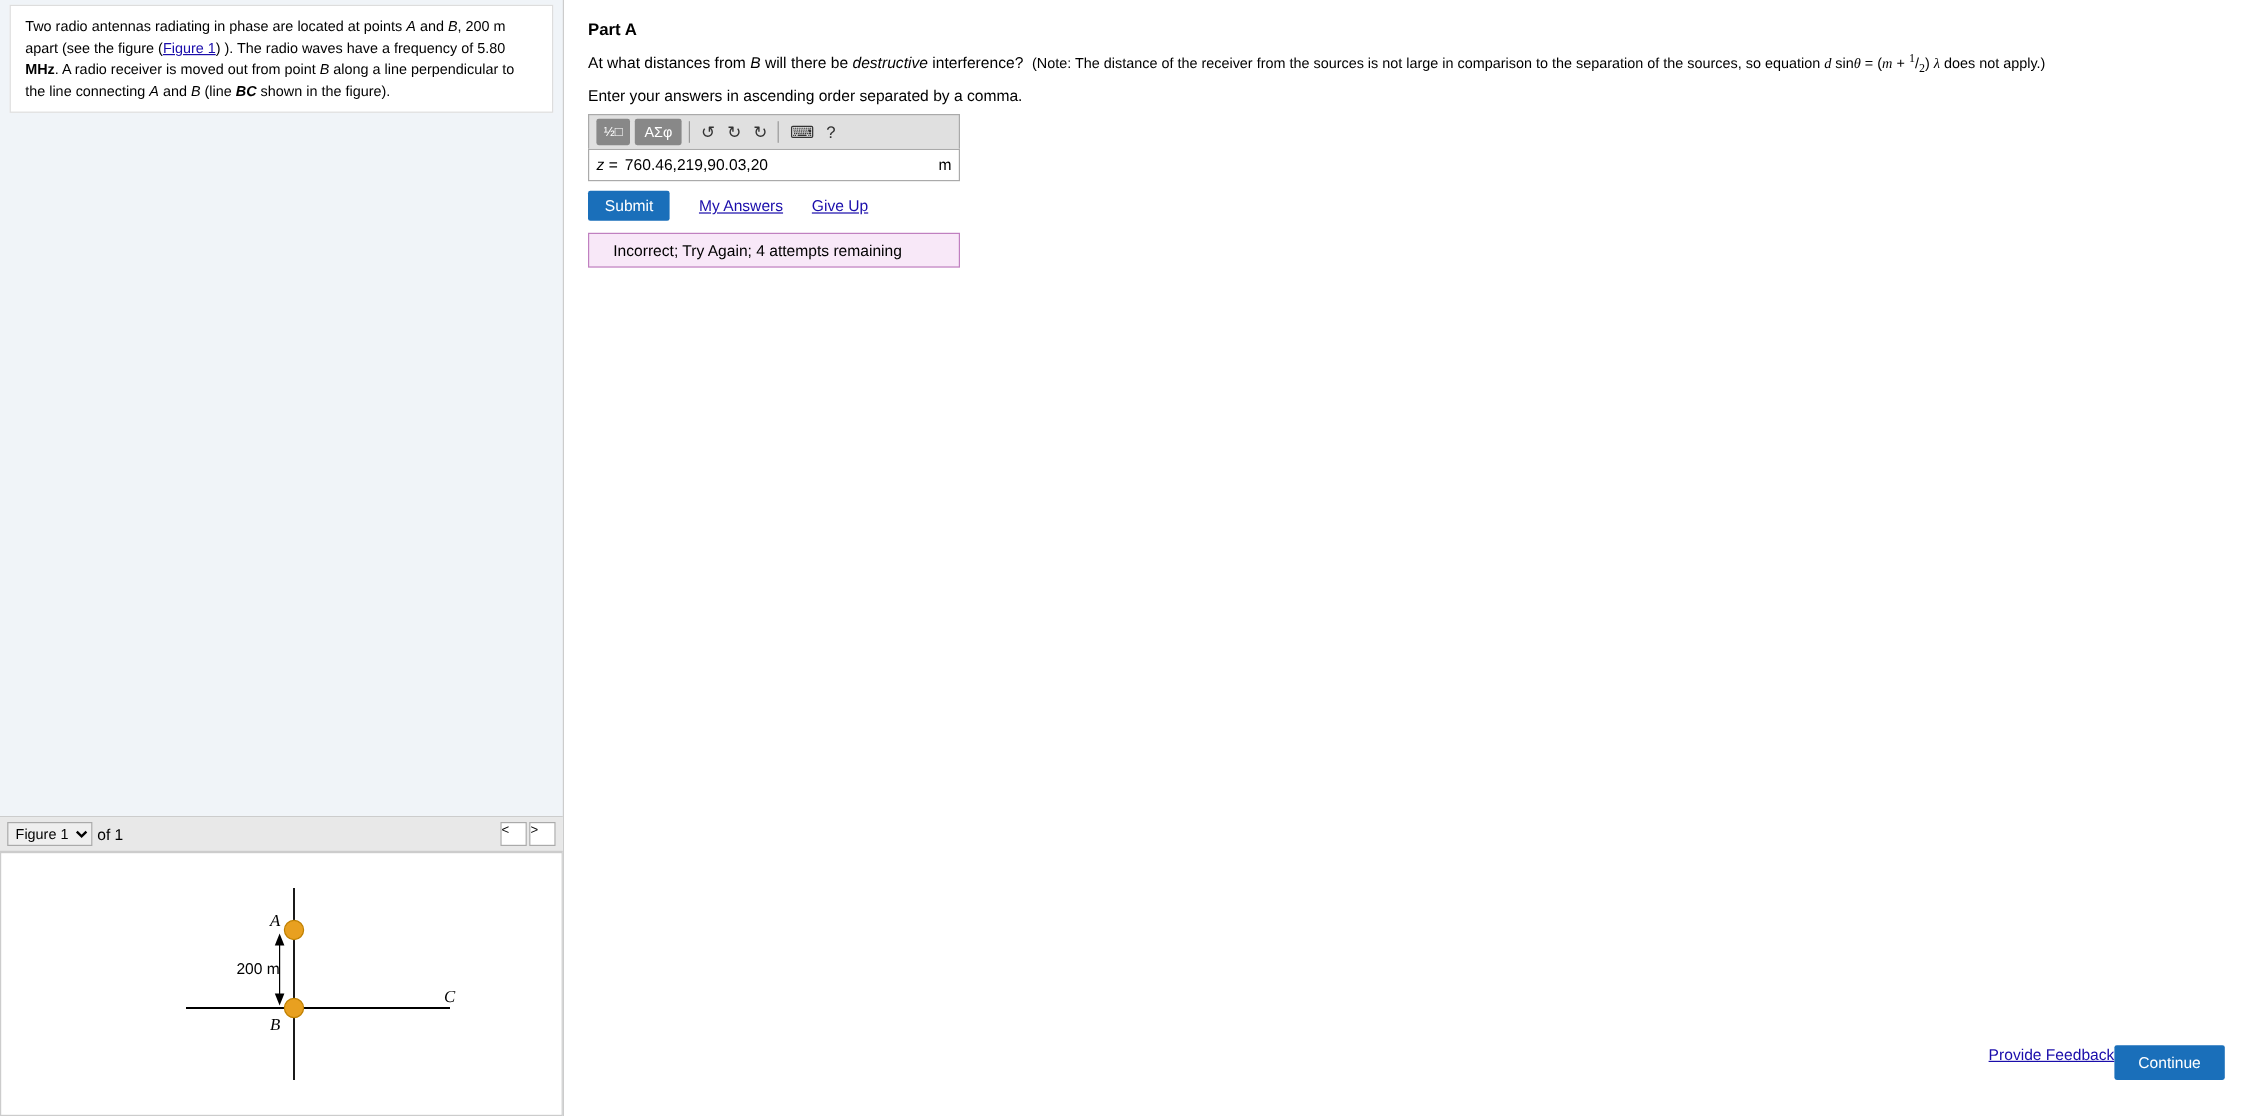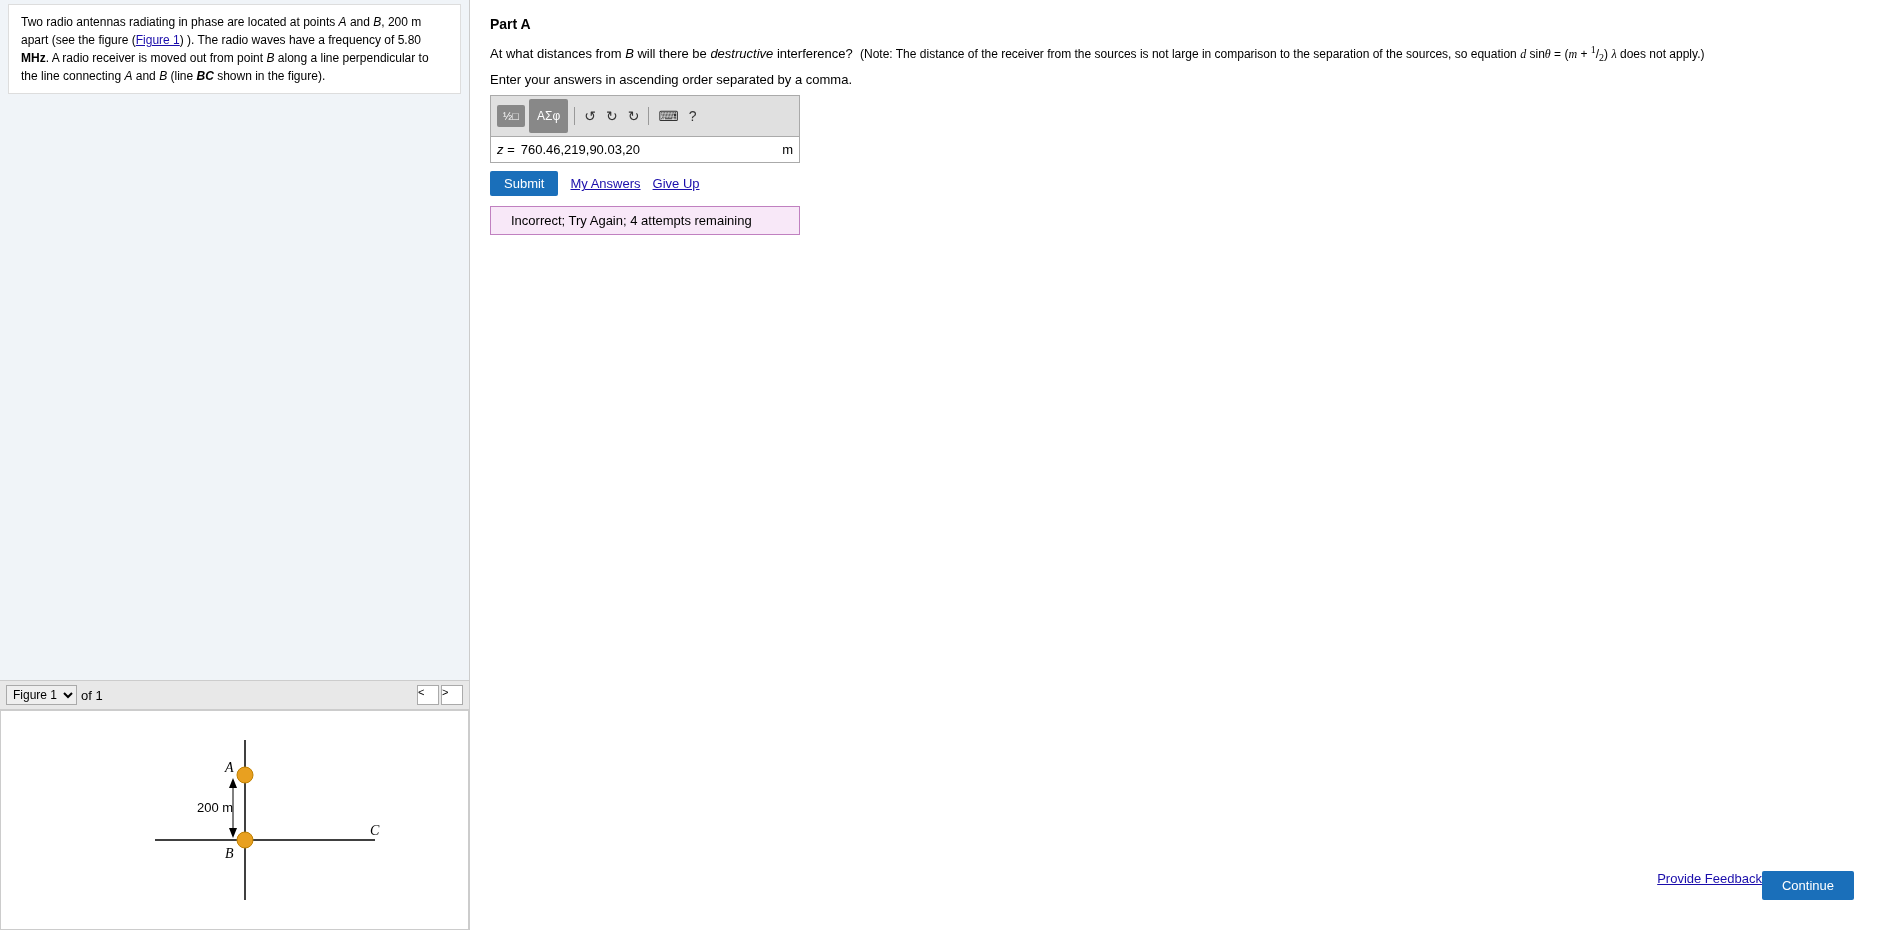--- a/index.html
+++ b/index.html
@@ -138,21 +138,21 @@
     }
 
     .toolbar-btn-sym {
       background: #888;
       color: #fff;
       border: none;
       padding: 2px 8px;
       font-size: 12px;
       cursor: pointer;
       border-radius: 2px;
-      height: 34px;
+      height: 22px;
       display: inline-flex;
       align-items: center;
     }
 
     .toolbar-divider {
       width: 1px;
       height: 18px;
       background: #999;
       margin: 0 2px;
     }
@@ -190,21 +190,21 @@
     }
 
     .answer-unit {
       font-size: 13px;
       margin-left: 4px;
     }
 
     .action-row {
       display: flex;
       align-items: center;
-      gap: 12px;
+      gap: 24px;
       margin-top: 8px;
     }
 
     .submit-btn {
       background: #1a6fba;
       color: #fff;
       border: none;
       padding: 5px 14px;
       font-size: 13px;
       cursor: pointer;

